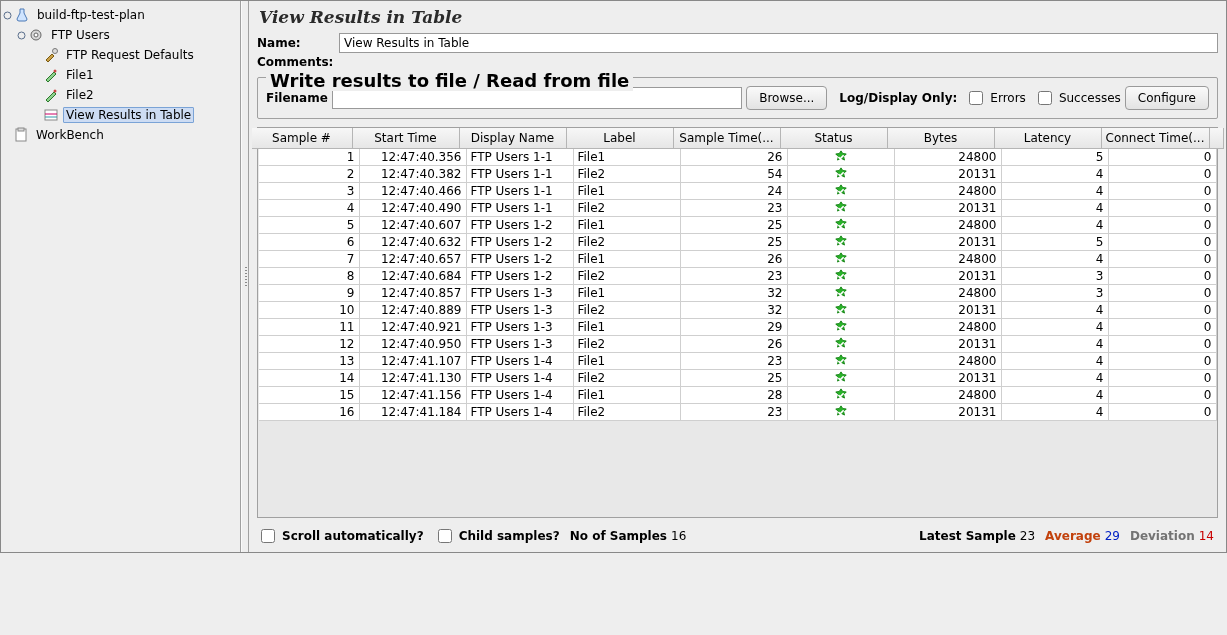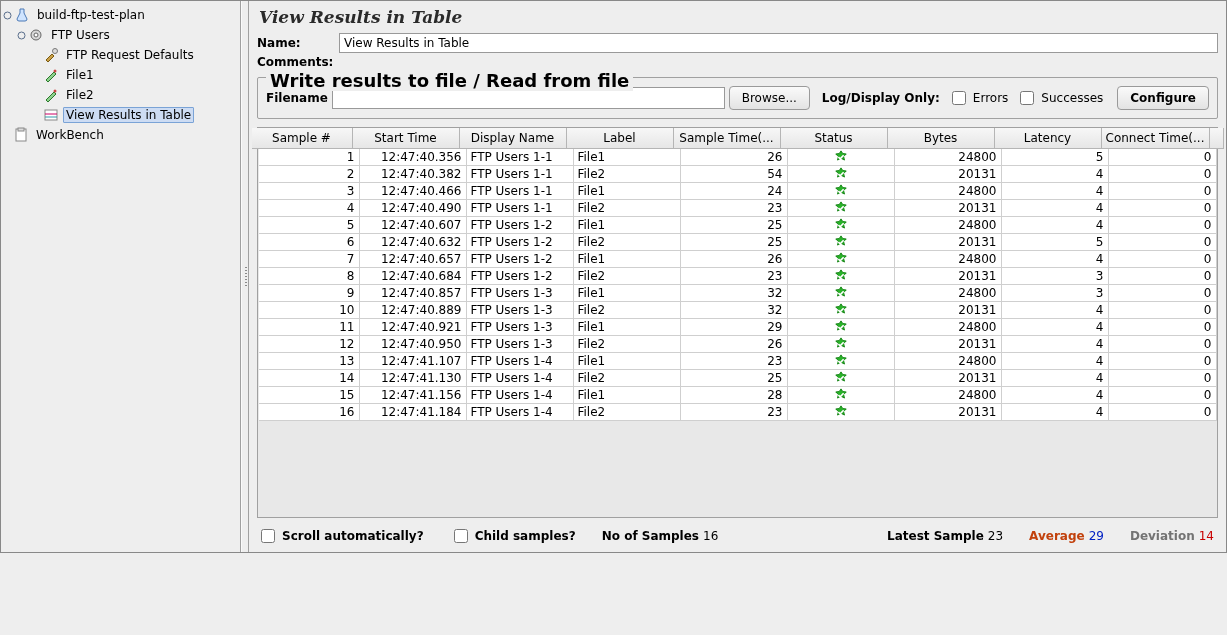--- a/index.html
+++ b/index.html
@@ -212,21 +212,21 @@
   .c6 { width: 107px; }
   .c7 { width: 107px; }
   .c8 { width: 108px; }
   .c-scroll { width: 14px; background: linear-gradient(#f7f7f7, #e6e6e6); border-bottom:1px solid #b5b5b5; }
 
   
   .bottom {
     display: flex;
     align-items: center;
     padding: 4px 8px 6px 4px;
-    gap: 26px;
+    gap: 10px;
   }
   .bottom .chk { margin-left: 0; }
   .bottom .metric { display:inline-flex; gap:4px; }
   .bottom .avg-label { font-weight: bold; color: #c2410c; }
   .bottom .dev-label { font-weight: bold; color: #737373; }
   .bottom .bold { font-weight: bold; }
   .bottom .flex-spacer { flex: 1; }
 </style>
 </head>
 <body>
@@ -341,21 +341,21 @@
         <button class="btn">Browse...</button>
         <span class="log-label">Log/Display Only:</span>
         <label class="chk">
           <input type="checkbox" style="">
           <span>Errors</span>
         </label>
         <label class="chk">
           <input type="checkbox" style="">
           <span>Successes</span>
         </label>
-        <button class="btn" style="margin-left:10px;font-weight:bold">Configure</button>
+        <button class="btn" style="margin-left:0;font-weight:normal">Configure</button>
       </div>
     </div>
 
     <div class="table-wrap">
       <div class="thead" id="thead-row">
           <div class="th c0">Sample #</div>
           <div class="th c1">Start Time</div>
           <div class="th c2">Display Name</div>
           <div class="th c3">Label</div>
           <div class="th c4">Sample Time(...</div>

